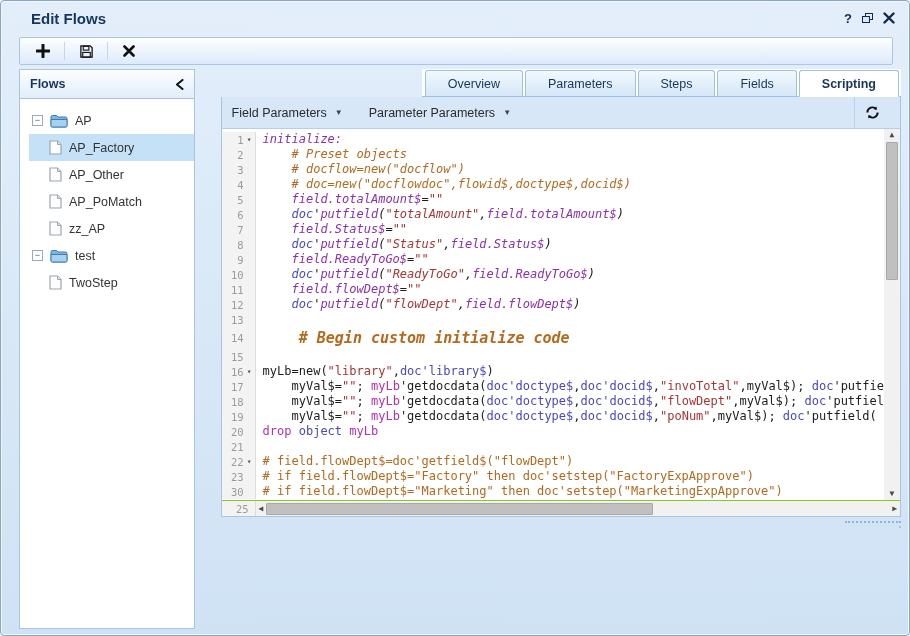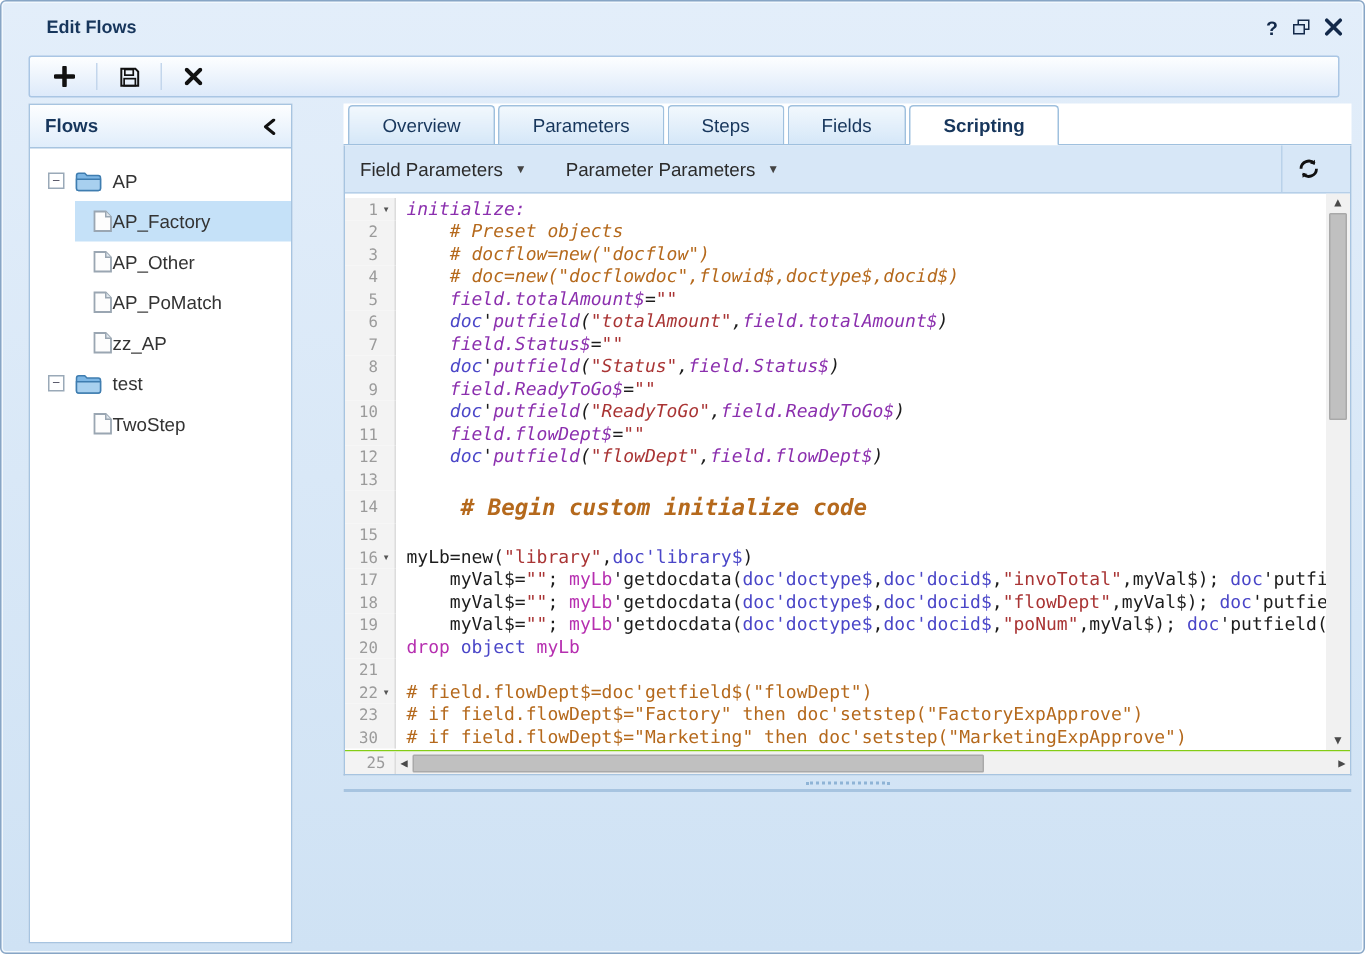--- a/index.html
+++ b/index.html
@@ -6,21 +6,21 @@
   html,body { width:910px; height:636px; font-family:"Liberation Sans", sans-serif; }
   .window {
     width:910px; height:636px;
     background:linear-gradient(#e3eefa,#cfe2f4);
     border:1px solid #87a5c5; border-radius:4px;
     position:relative; overflow:hidden;
     box-shadow:inset 0 0 0 1px #f2f8fd;
   }
   
   .titlebar { height:34px; display:flex; align-items:center; padding:0 14px 0 30px; }
-  .title { font-size:12px; font-weight:bold; color:#17365c; }
+  .title { font-size:15px; font-weight:bold; color:#17365c; }
   .win-controls { margin-left:auto; display:flex; align-items:center; gap:10px; }
   .win-btn { color:#13294a; font-weight:bold; font-size:13px; cursor:default; line-height:1; }
   .restore-box { width:11px; height:10px; position:relative; }
   .restore-box .r1 { position:absolute; top:0; right:0; width:8px; height:7px; border:1.5px solid #13294a; background:transparent; }
   .restore-box .r2 { position:absolute; bottom:0; left:0; width:8px; height:7px; border:1.5px solid #13294a; background:#d9e7f7; }
   
   .toolbar {
     position:absolute; left:18px; top:36px; width:874px; height:28px;
     background:linear-gradient(#fdfeff,#ddeafa);
     border:1px solid #aac6e4; border-radius:2px;
@@ -35,27 +35,27 @@
   }
   .panel-header {
     height:29px; flex:0 0 29px; background:linear-gradient(#fdfeff,#e0edfb);
     border-bottom:1px solid #a7c4e0; display:flex; align-items:center; padding:0 10px;
   }
   .panel-header .ph-label { font-size:12.5px; font-weight:bold; color:#17365c; }
   .collapse-btn { margin-left:auto; display:flex; align-items:center; }
   .tree { padding-top:8px; }
   .tree-row { height:27px; display:flex; align-items:center; font-size:12.5px; color:#333; }
   .folder-row { padding-left:12px; gap:7px; }
-  .child-row { margin-left:30px; padding-left:12px; }
+  .child-row { margin-left:9px; padding-left:20px; gap:7px; }
   .child-row.selected { background:#c5e1f8; }
   .expander {
     width:11px; height:11px; border:1px solid #9aa9b8; background:#fff;
     font-size:9px; line-height:9px; text-align:center; color:#556; flex:0 0 11px;
   }
-  .main { position:absolute; left:228px; top:68px; width:672px; height:456px; display:flex; flex-direction:column; }
+  .main { position:absolute; left:228px; top:68px; width:672px; height:456px; display:flex; flex-direction:column;align-items:flex-end; }
   
   .tab-strip { height:28px; flex:0 0 28px; display:flex; align-items:flex-end; background:#fff; border-bottom:1px solid #9fc0de; padding-left:3px; }
   .tab {
     height:26px; display:flex; align-items:center; padding:0 22px;
     background:linear-gradient(#f2f8fd,#d5e7f8);
     border:1px solid #9fc0de; border-bottom:none; border-radius:3px 3px 0 0;
     margin-right:2px; font-size:12.5px; color:#17365c;
   }
   .tab.active { background:#fff; font-weight:bold; margin-bottom:-1px; height:27px; border-bottom:1px solid #fff; }
   

